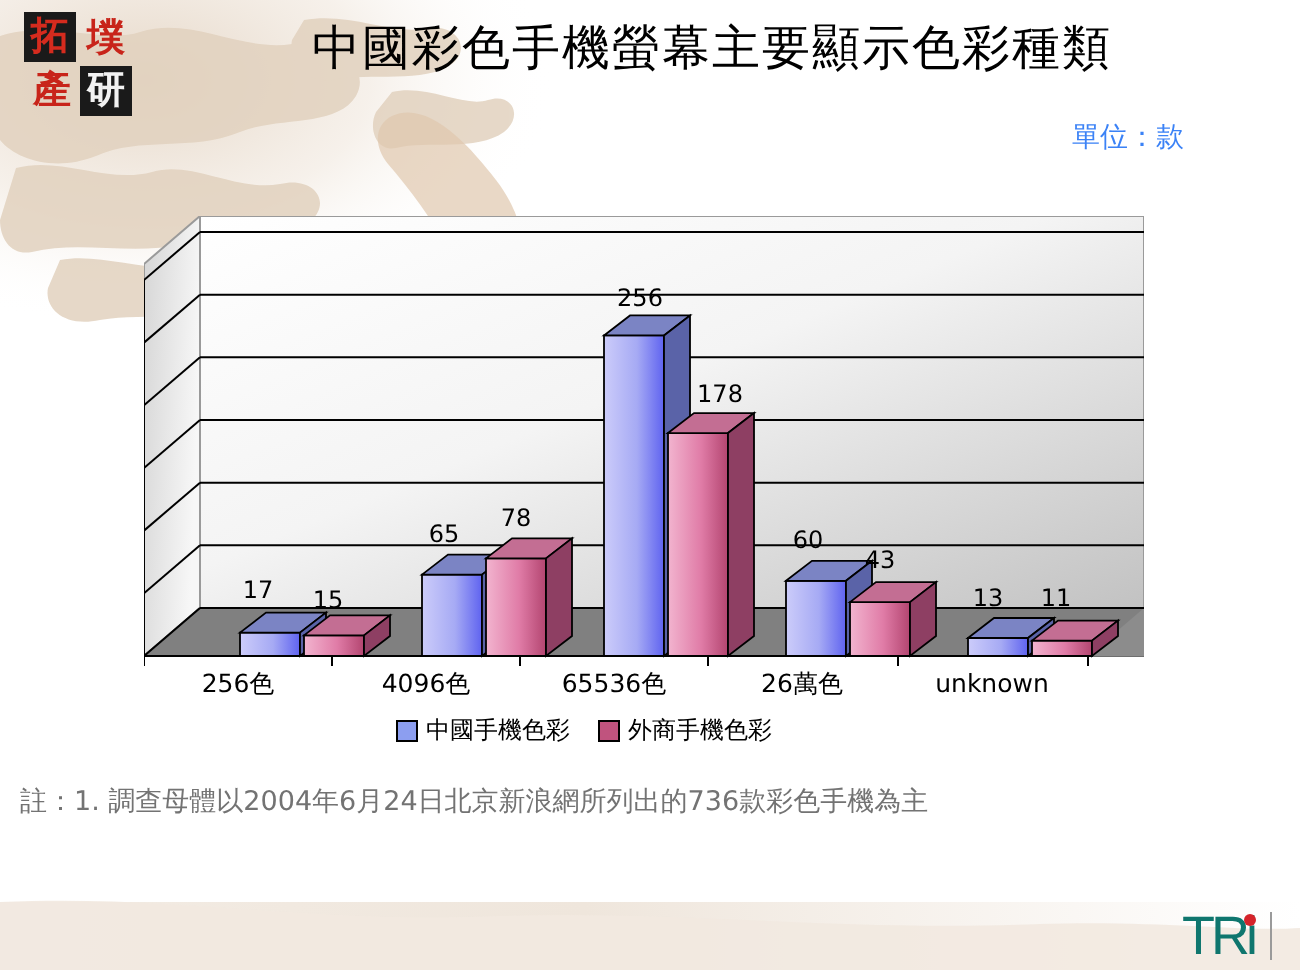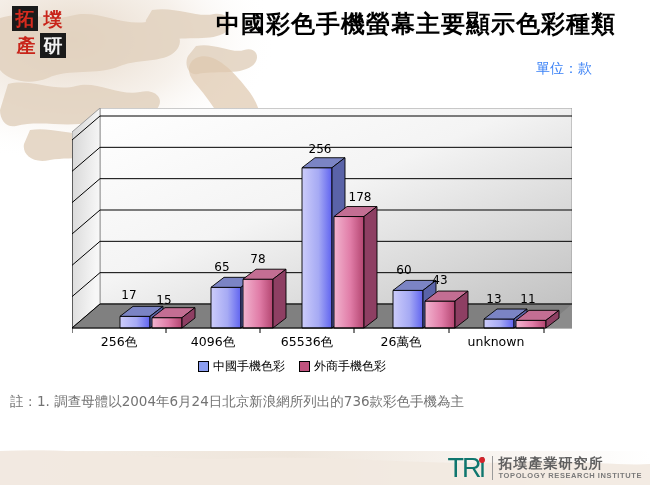--- a/index.html
+++ b/index.html
@@ -44,24 +44,24 @@
   .lc-tl { left: 0;  top: 0;  background: #1a1a1a; color: #d52b1e; }
   .lc-tr { left: 28px; top: 1px; background: transparent; color: #c8241a; }
   .lc-bl { left: 1px; top: 27px; background: transparent; color: #c8241a; }
   .lc-br { left: 28px; top: 27px; background: #1a1a1a; color: #f2f2f2; }
 
   
   #title {
     position: absolute;
     left: 96px; top: 8px;
     width: 520px;
-    text-align: right;
+    text-align: center;
     font-family: "DejaVu Sans", sans-serif;
     font-size: 24px;
-    font-weight: bold;
+    font-weight: normal;
     color: #000000;
     letter-spacing: 1px;
     z-index: 3;
     white-space: nowrap;
   }
   #unit-label {
     position: absolute;
     right: 58px; top: 60px;
     font-family: "DejaVu Sans", sans-serif;
     font-size: 14px;
@@ -392,17 +392,13 @@
 <div id="notes">
   <div>註：1. 調查母體以2004年6月24日北京新浪網所列出的736款彩色手機為主</div>
 </div>
 
 <div id="tri-logo">
   <div id="tri-mark">
     <span>TRi</span>
     <span id="tri-dot"></span>
   </div>
   <div id="tri-sep"></div>
-  <div id="tri-words">
-    <div id="tri-cn">拓墣產業研究所</div>
-    <div id="tri-en">TOPOLOGY RESEARCH INSTITUTE</div>
-  </div>
 </div>
 
 </body></html>

